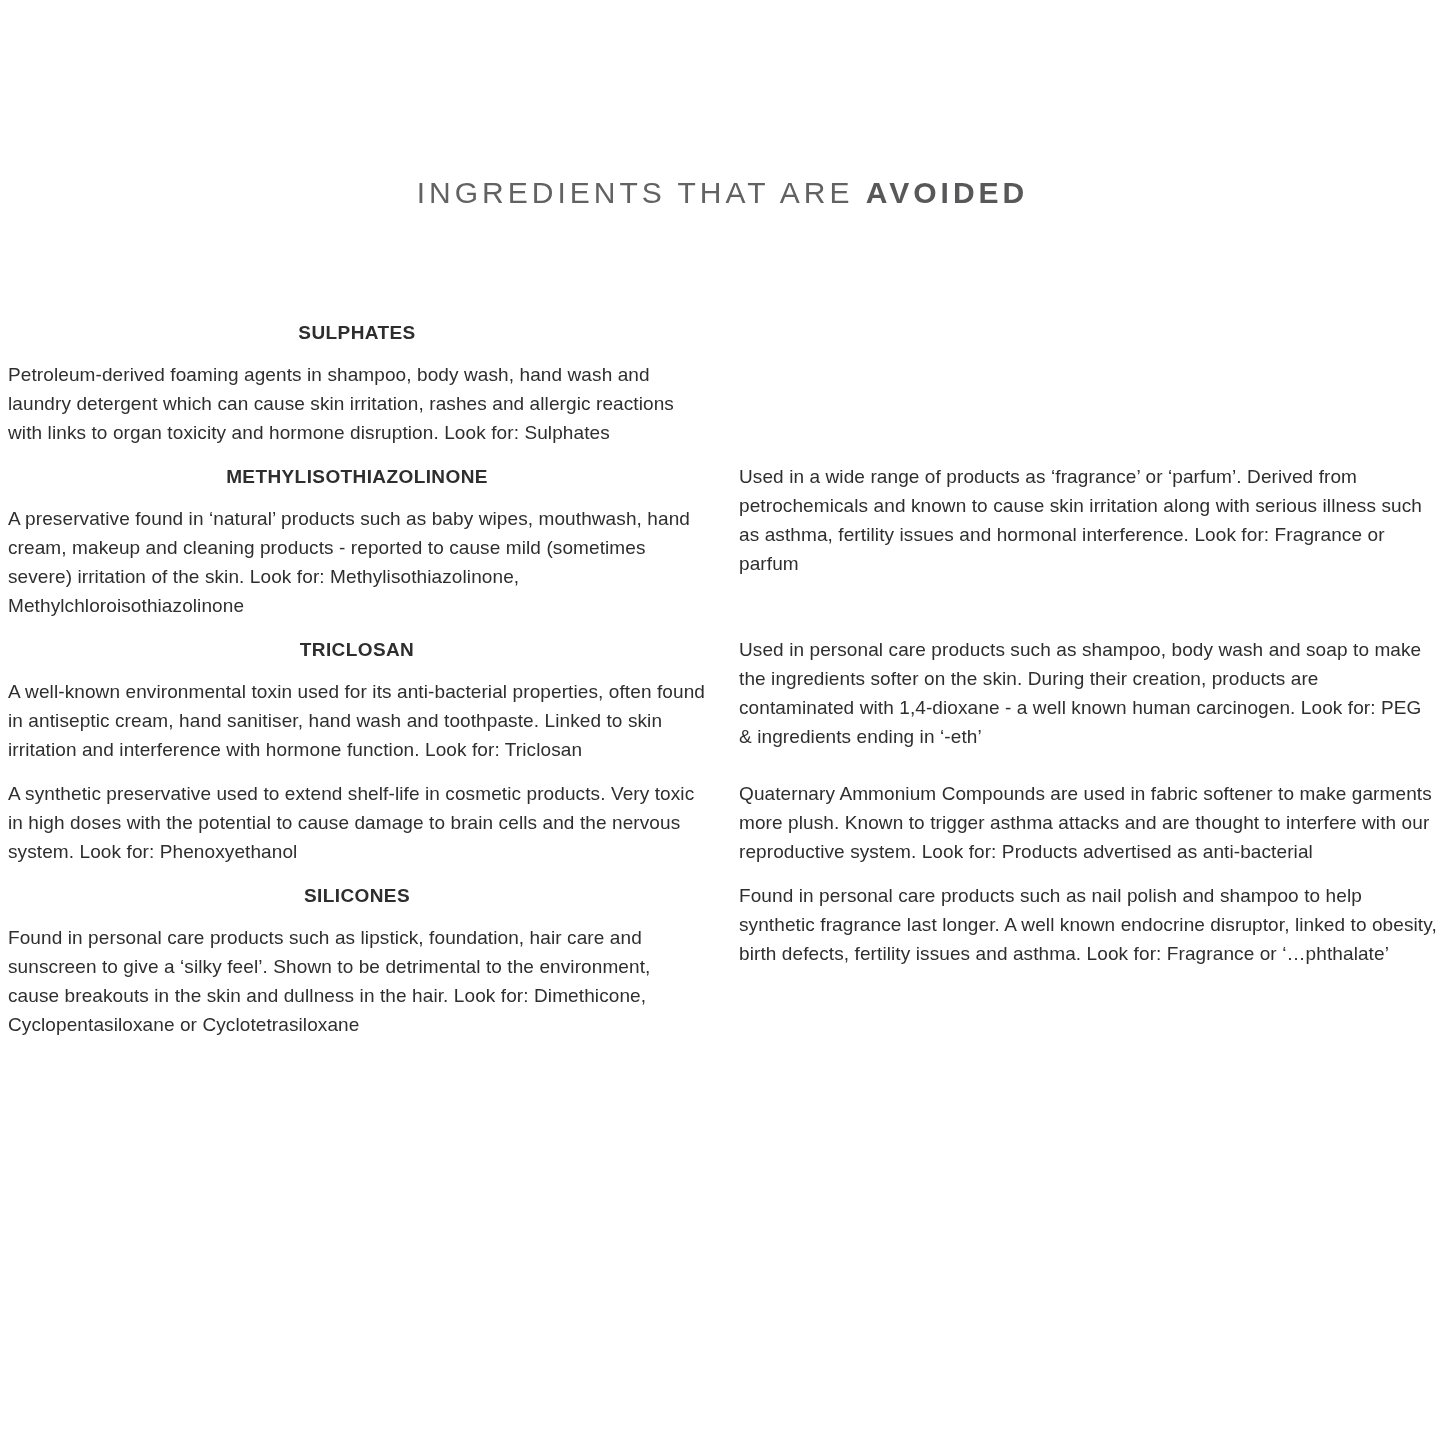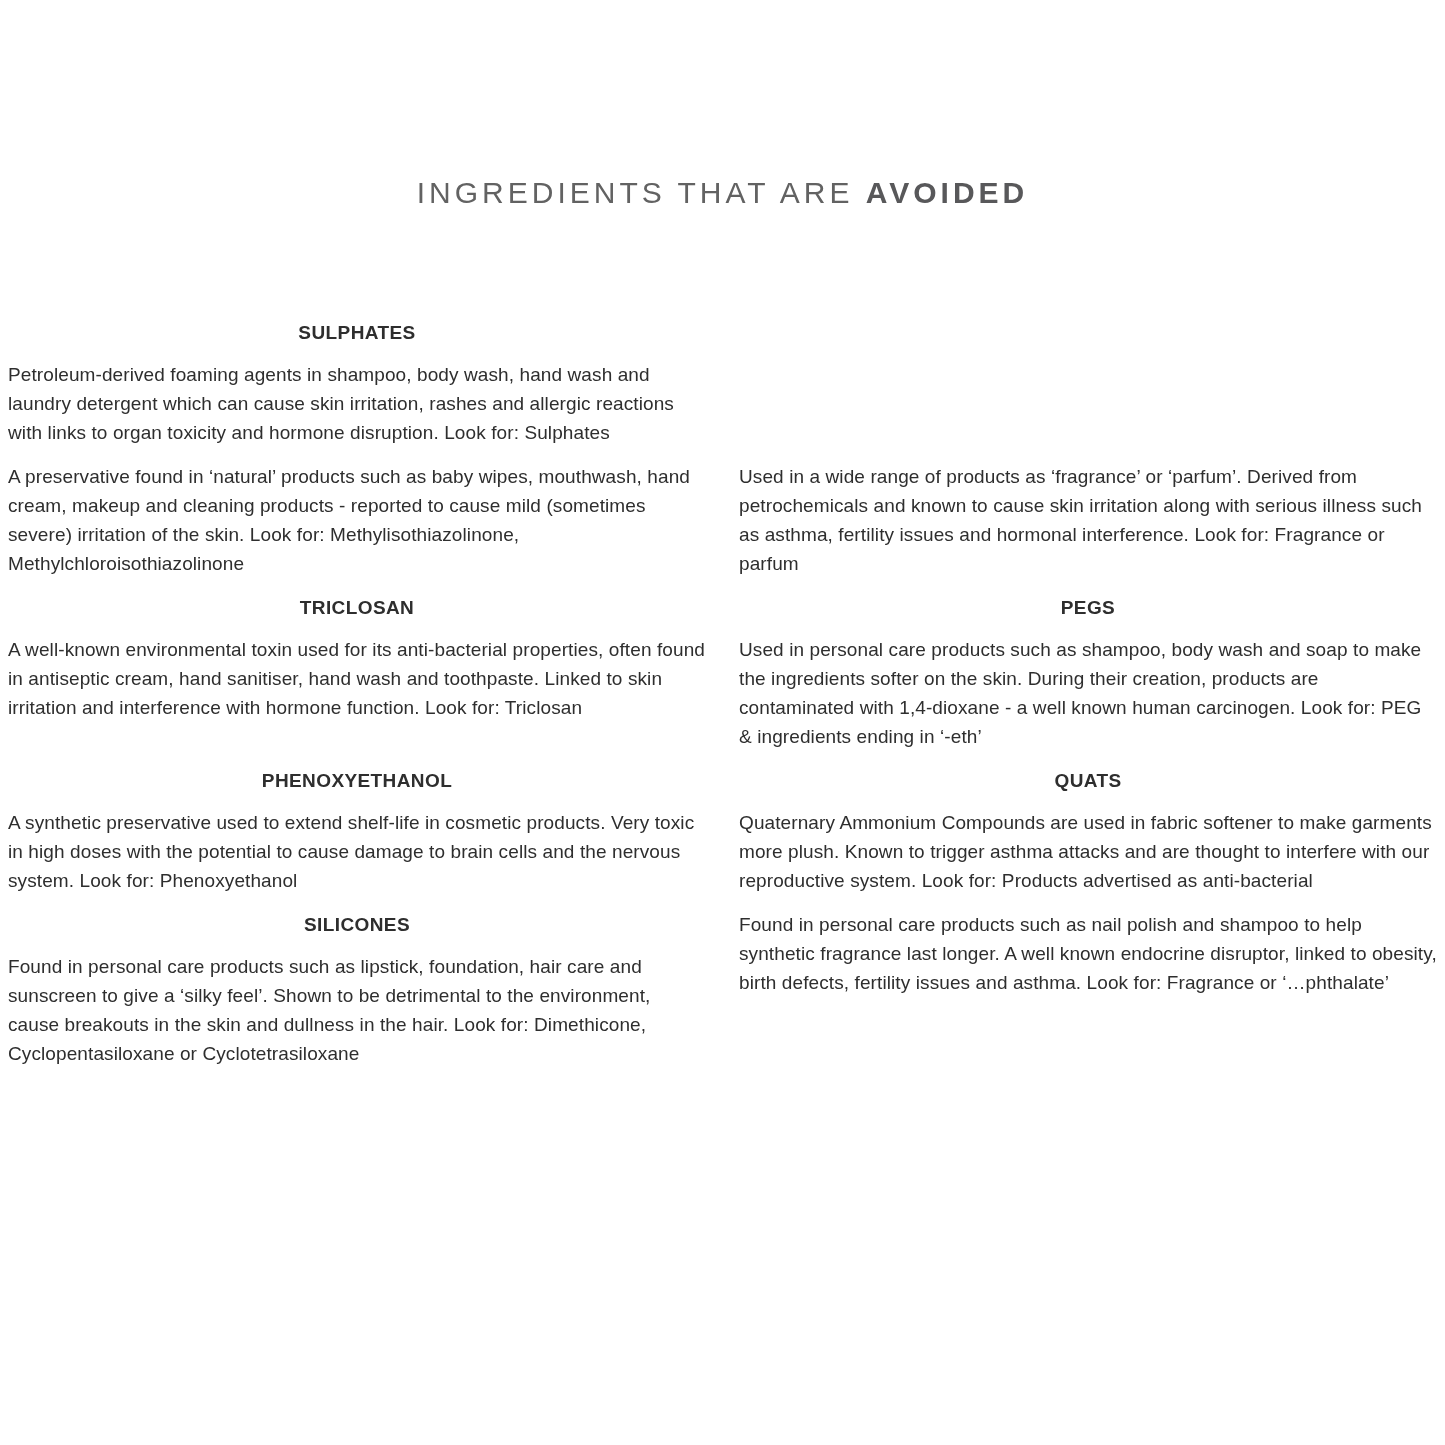--- a/index.html
+++ b/index.html
@@ -74,44 +74,42 @@
 
     <section class="section">
       <h2>SULPHATES</h2>
       <p>Petroleum-derived foaming agents in shampoo, body wash, hand wash and laundry detergent which can cause skin irritation, rashes and allergic reactions with links to organ toxicity and hormone disruption. Look for: Sulphates</p>
     </section>
 
     <section class="section">
     </section>
 
     <section class="section">
+      <h2>METHYLISOTHIAZOLINONE</h2>
       <p>A preservative found in ‘natural’ products such as baby wipes, mouthwash, hand cream, makeup and cleaning products - reported to cause mild (sometimes severe) irritation of the skin. Look for: Methylisothiazolinone, Methylchloroisothiazolinone</p>
     </section>
 
     <section class="section">
       <p>Used in a wide range of products as ‘fragrance’ or ‘parfum’. Derived from petrochemicals and known to cause skin irritation along with serious illness such as asthma, fertility issues and hormonal interference. Look for: Fragrance or parfum</p>
     </section>
 
     <section class="section">
       <h2>TRICLOSAN</h2>
       <p>A well-known environmental toxin used for its anti-bacterial properties, often found in antiseptic cream, hand sanitiser, hand wash and toothpaste. Linked to skin irritation and interference with hormone function. Look for: Triclosan</p>
     </section>
 
     <section class="section">
-      <h2>PEGS</h2>
       <p>Used in personal care products such as shampoo, body wash and soap to make the ingredients softer on the skin. During their creation, products are contaminated with 1,4-dioxane - a well known human carcinogen. Look for: PEG &amp; ingredients ending in ‘-eth’</p>
     </section>
 
     <section class="section">
-      <h2>PHENOXYETHANOL</h2>
       <p>A synthetic preservative used to extend shelf-life in cosmetic products. Very toxic in high doses with the potential to cause damage to brain cells and the nervous system. Look for: Phenoxyethanol</p>
     </section>
 
     <section class="section">
-      <h2>QUATS</h2>
       <p>Quaternary Ammonium Compounds are used in fabric softener to make garments more plush. Known to trigger asthma attacks and are thought to interfere with our reproductive system. Look for: Products advertised as anti-bacterial</p>
     </section>
 
     <section class="section">
       <h2>SILICONES</h2>
       <p>Found in personal care products such as lipstick, foundation, hair care and sunscreen to give a ‘silky feel’. Shown to be detrimental to the environment, cause breakouts in the skin and dullness in the hair. Look for: Dimethicone, Cyclopentasiloxane or Cyclotetrasiloxane</p>
     </section>
 
     <section class="section">
       <p>Found in personal care products such as nail polish and shampoo to help synthetic fragrance last longer. A well known endocrine disruptor, linked to obesity, birth defects, fertility issues and asthma. Look for: Fragrance or ‘…phthalate’</p>

